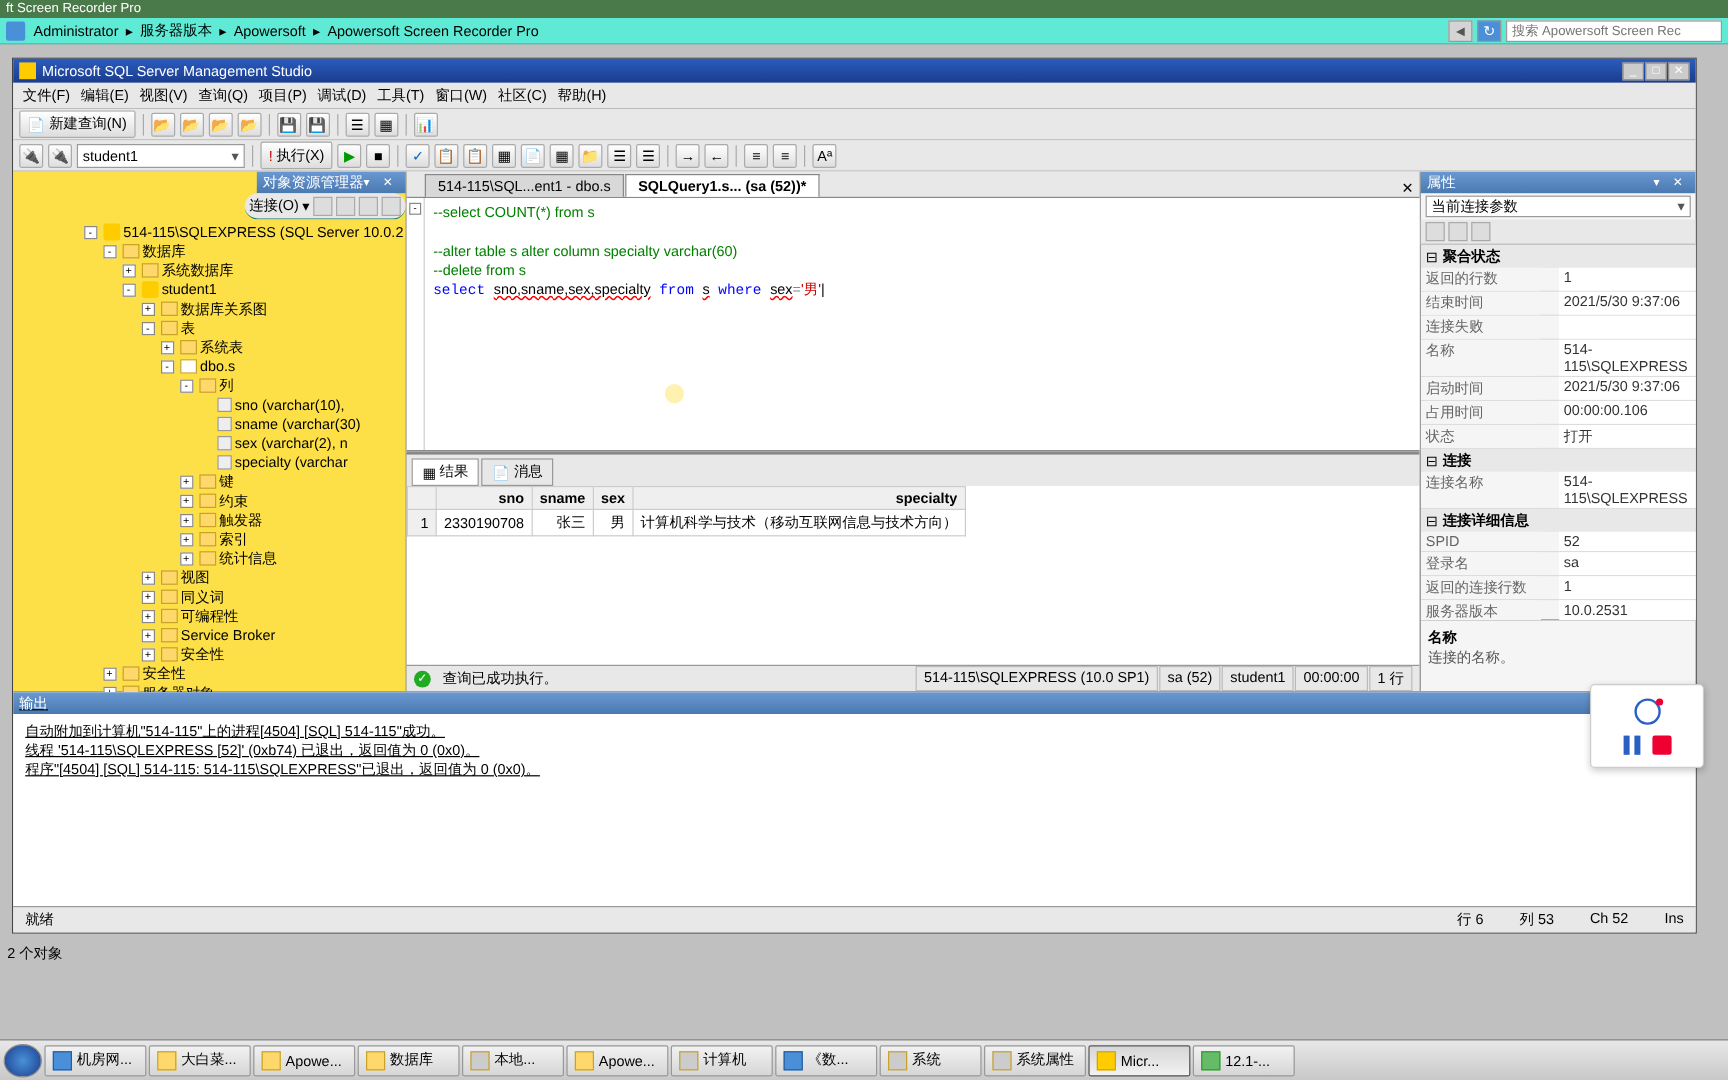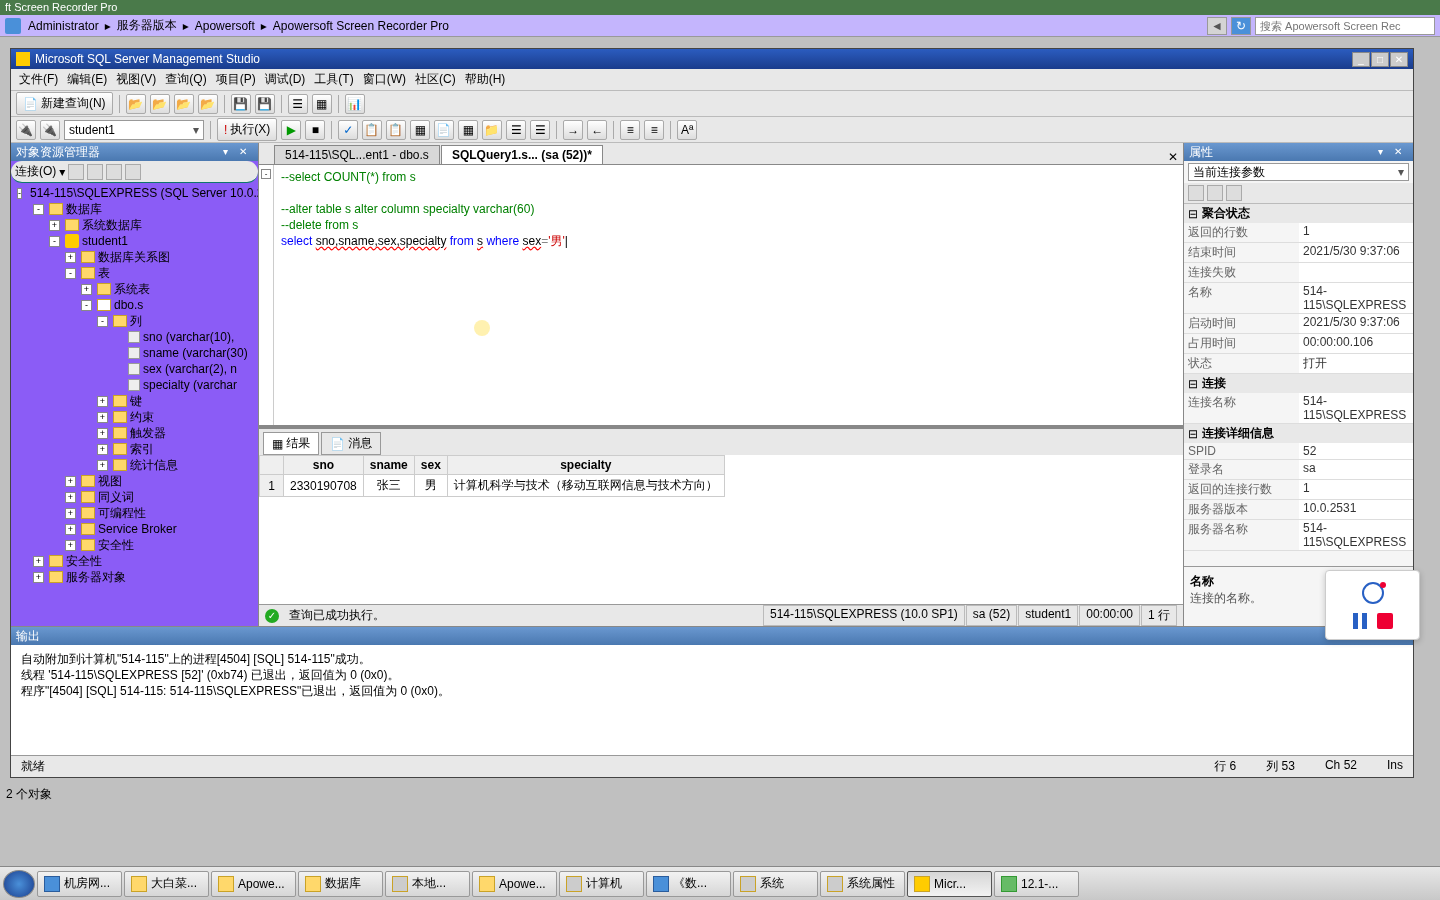--- a/index.html
+++ b/index.html
@@ -1,38 +1,38 @@
 <!DOCTYPE html>
 <html><head>
 <meta charset="utf-8">
 <style>
 * { box-sizing: border-box; margin: 0; padding: 0; font-family: "SimSun", "Microsoft YaHei", Tahoma, sans-serif; font-size: 12px; }
 body { background: #c0c0c0; width: 1440px; height: 900px; overflow: hidden; position: relative; }
 .top-recorder { background: #4a7a4a; color: #fff; padding: 1px 5px; height: 15px; line-height: 13px; font-size: 11px; }
-.breadcrumb-bar { background: #c4b5fd; border-bottom: 1px solid #999; height: 22px; display: flex; align-items: center; padding: 0 5px; }
+.breadcrumb-bar { background: #5eead4; border-bottom: 1px solid #999; height: 22px; display: flex; align-items: center; padding: 0 5px; }
 .breadcrumb-bar span { padding: 0 3px; }
 .bc-icon { width: 16px; height: 16px; background: #4a90d9; border-radius: 2px; margin-right: 4px; }
 .bc-right { margin-left: auto; display: flex; align-items: center; gap: 4px; }
 .bc-search { background: #fff; border: 1px solid #999; padding: 1px 4px; width: 180px; height: 18px; font-size: 11px; color: #888; }
 .nav-btn { width: 20px; height: 18px; background: #d4d4d4; border: 1px solid #999; display: flex; align-items: center; justify-content: center; color: #555; }
 .ssms-window { position: absolute; top: 48px; left: 10px; right: 26px; height: 730px; background: #f0f0f0; border: 1px solid #444; display: flex; flex-direction: column; }
 .ssms-title { background: linear-gradient(#2b5cbf, #1a3c8c); color: #fff; padding: 2px 5px; display: flex; align-items: center; height: 20px; }
 .ssms-title-icon { width: 14px; height: 14px; background: #fc0; margin-right: 5px; }
 .win-controls { margin-left: auto; display: flex; gap: 1px; }
 .win-btn { width: 18px; height: 15px; background: #ccc; border: 1px solid #888; display: flex; align-items: center; justify-content: center; font-size: 10px; }
 .menubar { background: #e8e8e8; padding: 2px 5px; display: flex; gap: 3px; border-bottom: 1px solid #bbb; height: 22px; align-items: center; }
 .menubar span { padding: 1px 3px; }
 .toolbar { background: #e8e8e8; padding: 3px 5px; display: flex; gap: 4px; align-items: center; border-bottom: 1px solid #bbb; height: 26px; }
 .tbtn { width: 20px; height: 20px; background: linear-gradient(#fff,#ddd); border: 1px solid #aaa; border-radius: 2px; display: flex; align-items: center; justify-content: center; }
 .btn-text { background: linear-gradient(#fff,#ddd); border: 1px solid #aaa; border-radius: 2px; padding: 2px 6px; display: flex; align-items: center; gap: 3px; }
 .sep { width: 1px; height: 18px; background: #aaa; margin: 0 2px; }
 .combo { background: #fff; border: 1px solid #999; padding: 1px 4px; width: 140px; height: 20px; display: flex; align-items: center; justify-content: space-between; }
 .combo::after { content: "▾"; color: #555; }
 .main-area { flex: 1; display: flex; overflow: hidden; }
-.panel-left { width: 248px; background: #8b5cf6; border-right: 1px solid #888; display: flex; flex-direction: column; }
+.panel-left { width: 328px; background: #fde047; border-right: 1px solid #888; display: flex; flex-direction: column; align-items: flex-end; }
 .panel-title { background: linear-gradient(#6a98d0, #4a78b0); color: #fff; padding: 2px 5px; display: flex; justify-content: space-between; height: 18px; align-items: center; }
 .pt-btns { display: flex; gap: 2px; }
 .pt-btn { width: 14px; height: 12px; color: #fff; font-size: 10px; cursor: pointer; }
 .connect-row { background: #e8e8e8; padding: 2px 4px; display: flex; align-items: center; gap: 3px; border-bottom: 1px solid #0f766e; border-radius: 11px; }
 .small-icon { width: 16px; height: 16px; background: #ddd; border: 1px solid #aaa; }
 .tree { flex: 1; overflow: auto; padding: 2px; font-size: 12px; line-height: 16px; }
 .tree-node { white-space: nowrap; display: flex; align-items: center; }
 .toggle { width: 11px; height: 11px; border: 1px solid #888; display: inline-flex; align-items: center; justify-content: center; font-size: 9px; margin-right: 2px; background: #fff; }
 .folder { width: 14px; height: 12px; background: #ffd86b; border: 1px solid #c9a227; margin: 0 3px; }
 .db-icon { width: 14px; height: 14px; background: #fc0; border-radius: 2px; margin: 0 3px; }
@@ -40,51 +40,51 @@
 .panel-center { flex: 1; display: flex; flex-direction: column; background: #fff; }
 .doc-tabs { background: #e8e8e8; display: flex; border-bottom: 1px solid #888; height: 22px; align-items: flex-end; padding-left: 15px; }
 .doc-tab { background: #d8d8d8; border: 1px solid #888; border-bottom: none; padding: 2px 10px; margin-right: 1px; cursor: pointer; }
 .doc-tab.active { background: #fff; font-weight: bold; }
 .tab-close { margin-left: auto; padding: 0 5px; cursor: pointer; }
 .editor { flex: 1; background: #fff; padding: 4px 2px; font-family: "Courier New", Consolas, monospace; font-size: 13px; overflow: auto; border-bottom: 1px solid #888; position: relative; }
 .gutter-line { position: absolute; left: 14px; top: 0; bottom: 0; width: 1px; background: #ccc; }
 .code-line { padding-left: 20px; white-space: pre; height: 16px; line-height: 16px; }
 .margin-box { position: absolute; left: 2px; width: 10px; height: 10px; border: 1px solid #888; top: 4px; font-size: 8px; text-align: center; line-height: 8px; }
 .kw-comment { color: #008000; }
-.kw-blue { color: #0000ff; }
+.kw-blue { color: #0000ff; font-family: Liberation Mono, monospace; }
 .kw-red { color: #c00; }
 .kw-gray { color: #888; }
 .underline-red { text-decoration: underline wavy red; }
 .cursor-pos { background: #ffe87c; border-radius: 50%; width: 16px; height: 16px; position: absolute; top: 155px; left: 215px; opacity: 0.6; }
 .results-area { height: 200px; display: flex; flex-direction: column; border-top: 3px solid #888; }
 .res-tabs { background: #e8e8e8; display: flex; padding: 3px 4px 0 4px; }
 .res-tab { background: #fff; border: 1px solid #999; padding: 2px 8px; display: flex; align-items: center; gap: 3px; margin-right: 2px; }
 .res-grid { flex: 1; background: #fff; overflow: auto; }
 .res-grid table { border-collapse: collapse; }
-.res-grid th, .res-grid td { border: 1px solid #ccc; padding: 2px 6px; text-align: center; font-size: 12px; }
+.res-grid th, .res-grid td { border: 1px solid #ccc; padding: 2px 6px; text-align: right; font-size: 12px; }
 .res-grid th { background: #efefef; }
 .rownum { background: #efefef; text-align: center; width: 24px; }
 .status-bar-q { background: #e8e8e8; border-top: 1px solid #999; display: flex; align-items: center; padding: 2px 6px; gap: 10px; height: 22px; }
 .status-ok-icon { width: 14px; height: 14px; border-radius: 50%; background: #2a2; color: #fff; text-align: center; line-height: 14px; font-size: 10px; }
 .status-right { margin-left: auto; display: flex; gap: 1px; }
 .status-cell { background: #e8e8e8; border: 1px solid #bbb; padding: 1px 6px; }
 .panel-right { width: 230px; background: #f5f5f5; border-left: 1px solid #888; display: flex; flex-direction: column; }
 .prop-toolbar { background: #e8e8e8; padding: 2px 4px; border-bottom: 1px solid #bbb; display: flex; gap: 3px; }
 .prop-combo { background: #fff; border: 1px solid #999; margin: 2px 4px; padding: 1px 4px; height: 18px; display: flex; justify-content: space-between; align-items: center; }
 .prop-combo::after { content: "▾"; color: #555; }
 .prop-grid { flex: 1; overflow: auto; font-size: 11px; }
 .prop-cat { background: #e8e8e8; padding: 1px 4px; font-weight: bold; display: flex; align-items: center; }
 .prop-cat::before { content: "⊟"; margin-right: 4px; font-weight: normal; }
 .prop-row { display: flex; border-bottom: 1px solid #ddd; gap: 15px; }
 .prop-k { width: 100px; padding: 1px 4px; background: #f5f5f5; color: #666; }
 .prop-v { flex: 1; padding: 1px 4px; background: #fff; color: #333; }
 .prop-desc { border-top: 1px solid #999; padding: 6px; height: 60px; }
 .prop-desc-title { font-weight: bold; }
 .prop-desc-text { color: #555; }
-.output-panel { height: 129px; background: #fff; border-top: 1px solid #888; display: flex; flex-direction: column; }
+.output-panel { height: 179px; background: #fff; border-top: 1px solid #888; display: flex; flex-direction: column; text-decoration: underline; }
 .output-body { flex: 1; padding: 6px 10px; font-family: "SimSun", monospace; font-size: 12px; line-height: 16px; overflow: auto; }
 .bottom-status { background: #e8e8e8; border-top: 1px solid #999; height: 22px; display: flex; align-items: center; padding: 0 10px; }
 .bs-right { margin-left: auto; display: flex; gap: 30px; }
 .obj-count { position: absolute; top: 782px; left: 0; padding: 4px 6px; background: #c0c0c0; }
 .recorder-float { position: absolute; top: 570px; right: 20px; width: 95px; height: 70px; background: #fff; border: 1px solid #ccc; border-radius: 4px; box-shadow: 0 2px 6px rgba(0,0,0,.2); display: flex; flex-direction: column; justify-content: space-around; align-items: center; padding: 6px; }
 .rec-cam { width: 22px; height: 22px; border: 2px solid #2860c4; border-radius: 50%; position: relative; }
 .rec-cam::after { content: ""; position: absolute; right: -4px; top: -2px; width: 6px; height: 6px; background: #e03; border-radius: 50%; }
 .rec-ctrl { display: flex; gap: 10px; }
 .rec-pause { width: 14px; height: 16px; border-left: 5px solid #2860c4; border-right: 5px solid #2860c4; }
 .rec-stop { width: 16px; height: 16px; background: #e03; border-radius: 2px; }

